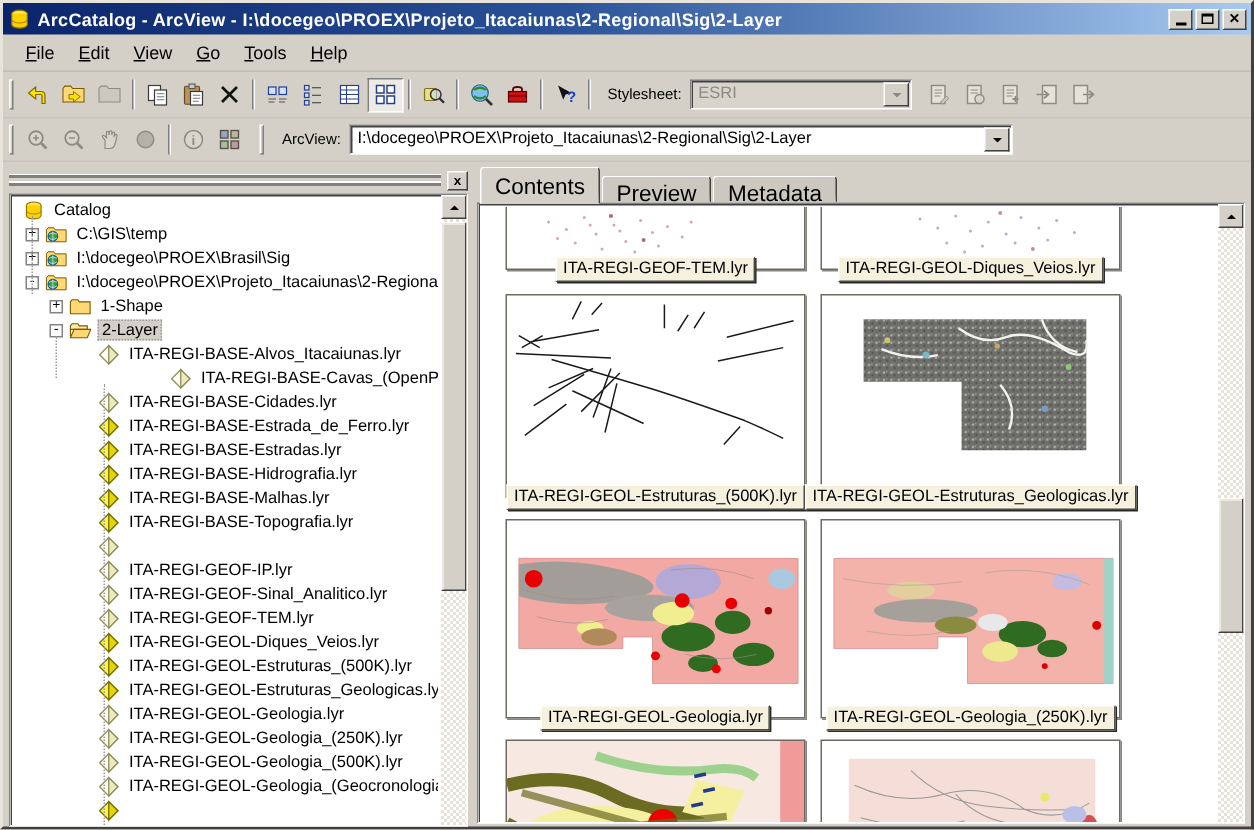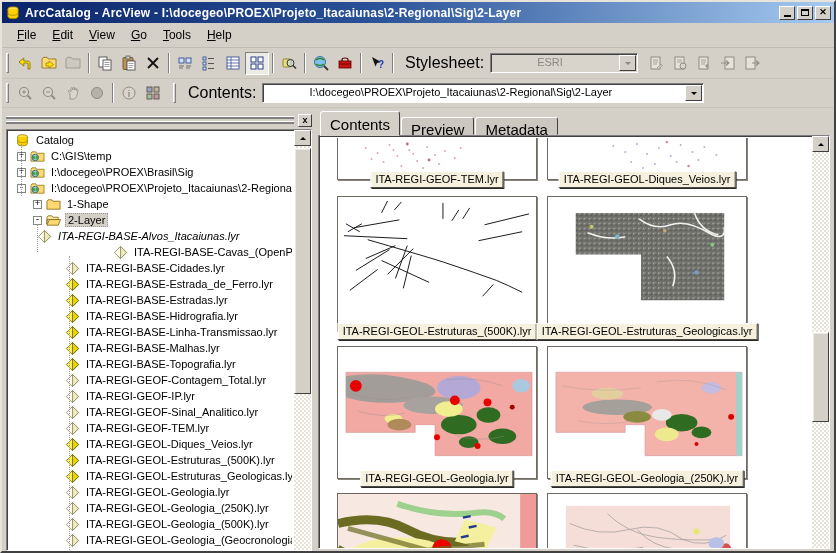--- a/index.html
+++ b/index.html
@@ -30,23 +30,23 @@
   
   .toolbar { display:flex; align-items:center; padding:2px 2px; border-bottom:1px solid #c8c4bc; }
   .tb1 { height:31px; } .tb2 { height:29px; }
   .grip { width:3px; height:20px; margin:0 4px 0 2px; border:1px solid;
           border-color:#fff #808080 #808080 #fff; background:#d4d0c8; }
   .tb-btn { width:24px; height:23px; display:flex; align-items:center; justify-content:center;
             border:1px solid transparent; }
   .tb-btn svg { width:16px; height:16px; display:block; }
   .tb-btn.pressed { background:#ecebe5; border-color:#808080 #fff #fff #808080; }
   .tb-sep { width:2px; height:20px; margin:0 3px; border-left:1px solid #808080; border-right:1px solid #fff; }
-  .tb-label { margin:0 6px 0 8px; font-size:16px; }
+  .tb-label { margin:0 6px 0 8px; font-size:10px; }
   .combo { display:flex; height:20px; border:1px solid; border-color:#808080 #fff #fff #808080;
-           box-shadow:inset 1px 1px 0 #404040; background:#fff;padding-left:42px; }
+           box-shadow:inset 1px 1px 0 #404040; background:#fff; }
   .combo .combo-field { flex:1; padding:2px 4px 0 4px; white-space:nowrap; overflow:hidden; font-size:11px; }
   .combo .combo-arrow { width:17px; background:#d4d0c8; border:1px solid; margin:1px;
            border-color:#fff #404040 #404040 #fff; display:flex; align-items:center; justify-content:center; }
   .combo .combo-arrow i { width:0; height:0; border:3.5px solid transparent; border-top-color:#000; margin-top:4px; }
   .combo.disabled { background:#d8d4cc; }
   .combo.disabled .combo-field { color:#8a8a86; }
   .combo.disabled .combo-arrow i { border-top-color:#8a8a86; }
 
   
   .main { position:absolute; top:108px; bottom:0; left:0; right:0; display:flex; }
@@ -370,21 +370,21 @@
                 <rect x="2" y="2" width="5" height="5" fill="#9aa6c0"></rect>
                 <rect x="9" y="2" width="5" height="5" fill="#c0b49a"></rect>
                 <rect x="2" y="9" width="5" height="5" fill="#a6c09a"></rect>
                 <rect x="9" y="9" width="5" height="5" fill="#c09a9a"></rect>
               </g>
             </svg>
           </span>
         </span>
       </span>
     <span class="grip" style="margin-left:8px;"></span>
-    <span class="tb-label">Contents:</span>
+    <span class="tb-label">ArcView:</span>
     <span class="combo" style="width:442px;">
       <span class="combo-field">I:\docegeo\PROEX\Projeto_Itacaiunas\2-Regional\Sig\2-Layer</span>
       <span class="combo-arrow">
           <i></i>
         </span>
     </span>
   </div>
 
   <div class="main">
 
@@ -450,21 +450,21 @@
             <div class="tree-row" style="padding-left: 24px;">
               <span class="tree-expander">-</span>
               <span class="tree-icon">
                 <svg viewBox="0 0 16 16">
                   <path d="M1 12V4.5L2.3 3h4l1 1.5H13V7H1z" fill="#ffe9a8" stroke="#7a5b00" stroke-width="0.8"></path>
                   <path d="M1 13l2.6-6h11.9L13 13z" fill="#ffd873" stroke="#7a5b00" stroke-width="0.8"></path>
                 </svg>
               </span>
               <span class="tree-label selected">2-Layer</span>
             </div>
-            <div class="tree-row" style="padding-left: 28px; font-style: italic;">
+            <div class="tree-row" style="padding-left: 56px;">
               <span class="tree-icon">
                 <svg viewBox="0 0 16 16">
                   <path d="M8 1.5L14.5 8 8 14.5 1.5 8z" fill="#fffef0" stroke="#8a8a55" stroke-width="0.9"></path>
                   <path d="M8 1.5L14.5 8 8 14.5z" fill="#efe9c0" stroke="#8a8a55" stroke-width="0.9"></path>
                 </svg>
               </span>
               <span class="tree-label">ITA-REGI-BASE-Alvos_Itacaiunas.lyr</span>
             </div>
             <div class="tree-row" style="padding-left: 56px; margin-left: 48px;">
               <span class="tree-icon">
@@ -511,48 +511,38 @@
               </span>
               <span class="tree-label">ITA-REGI-BASE-Hidrografia.lyr</span>
             </div>
             <div class="tree-row" style="padding-left: 56px;">
               <span class="tree-icon">
                 <svg viewBox="0 0 16 16">
                   <path d="M8 1.5L14.5 8 8 14.5 1.5 8z" fill="#fff14a" stroke="#6b6b00" stroke-width="0.9"></path>
                   <path d="M8 1.5L14.5 8 8 14.5z" fill="#e8d400" stroke="#6b6b00" stroke-width="0.9"></path>
                 </svg>
               </span>
-              <span class="tree-label">ITA-REGI-BASE-Linha-Transmissao.lyr</span>
+              <span class="tree-label">ITA-REGI-BASE-Malhas.lyr</span>
             </div>
             <div class="tree-row" style="padding-left: 56px;">
               <span class="tree-icon">
                 <svg viewBox="0 0 16 16">
                   <path d="M8 1.5L14.5 8 8 14.5 1.5 8z" fill="#fff14a" stroke="#6b6b00" stroke-width="0.9"></path>
                   <path d="M8 1.5L14.5 8 8 14.5z" fill="#e8d400" stroke="#6b6b00" stroke-width="0.9"></path>
                 </svg>
               </span>
-              <span class="tree-label">ITA-REGI-BASE-Malhas.lyr</span>
-            </div>
-            <div class="tree-row" style="padding-left: 56px;">
-              <span class="tree-icon">
-                <svg viewBox="0 0 16 16">
-                  <path d="M8 1.5L14.5 8 8 14.5 1.5 8z" fill="#fff14a" stroke="#6b6b00" stroke-width="0.9"></path>
-                  <path d="M8 1.5L14.5 8 8 14.5z" fill="#e8d400" stroke="#6b6b00" stroke-width="0.9"></path>
-                </svg>
-              </span>
               <span class="tree-label">ITA-REGI-BASE-Topografia.lyr</span>
             </div>
             <div class="tree-row" style="padding-left: 56px;">
               <span class="tree-icon">
                 <svg viewBox="0 0 16 16">
                   <path d="M8 1.5L14.5 8 8 14.5 1.5 8z" fill="#fffef0" stroke="#8a8a55" stroke-width="0.9"></path>
                   <path d="M8 1.5L14.5 8 8 14.5z" fill="#efe9c0" stroke="#8a8a55" stroke-width="0.9"></path>
                 </svg>
               </span>
-              <span class="tree-label">ITA-REGI-GEOF-Contagem_Total.lyr</span>
             </div>
             <div class="tree-row" style="padding-left: 56px;">
               <span class="tree-icon">
                 <svg viewBox="0 0 16 16">
                   <path d="M8 1.5L14.5 8 8 14.5 1.5 8z" fill="#fffef0" stroke="#8a8a55" stroke-width="0.9"></path>
                   <path d="M8 1.5L14.5 8 8 14.5z" fill="#efe9c0" stroke="#8a8a55" stroke-width="0.9"></path>
                 </svg>
               </span>
               <span class="tree-label">ITA-REGI-GEOF-IP.lyr</span>
             </div>

